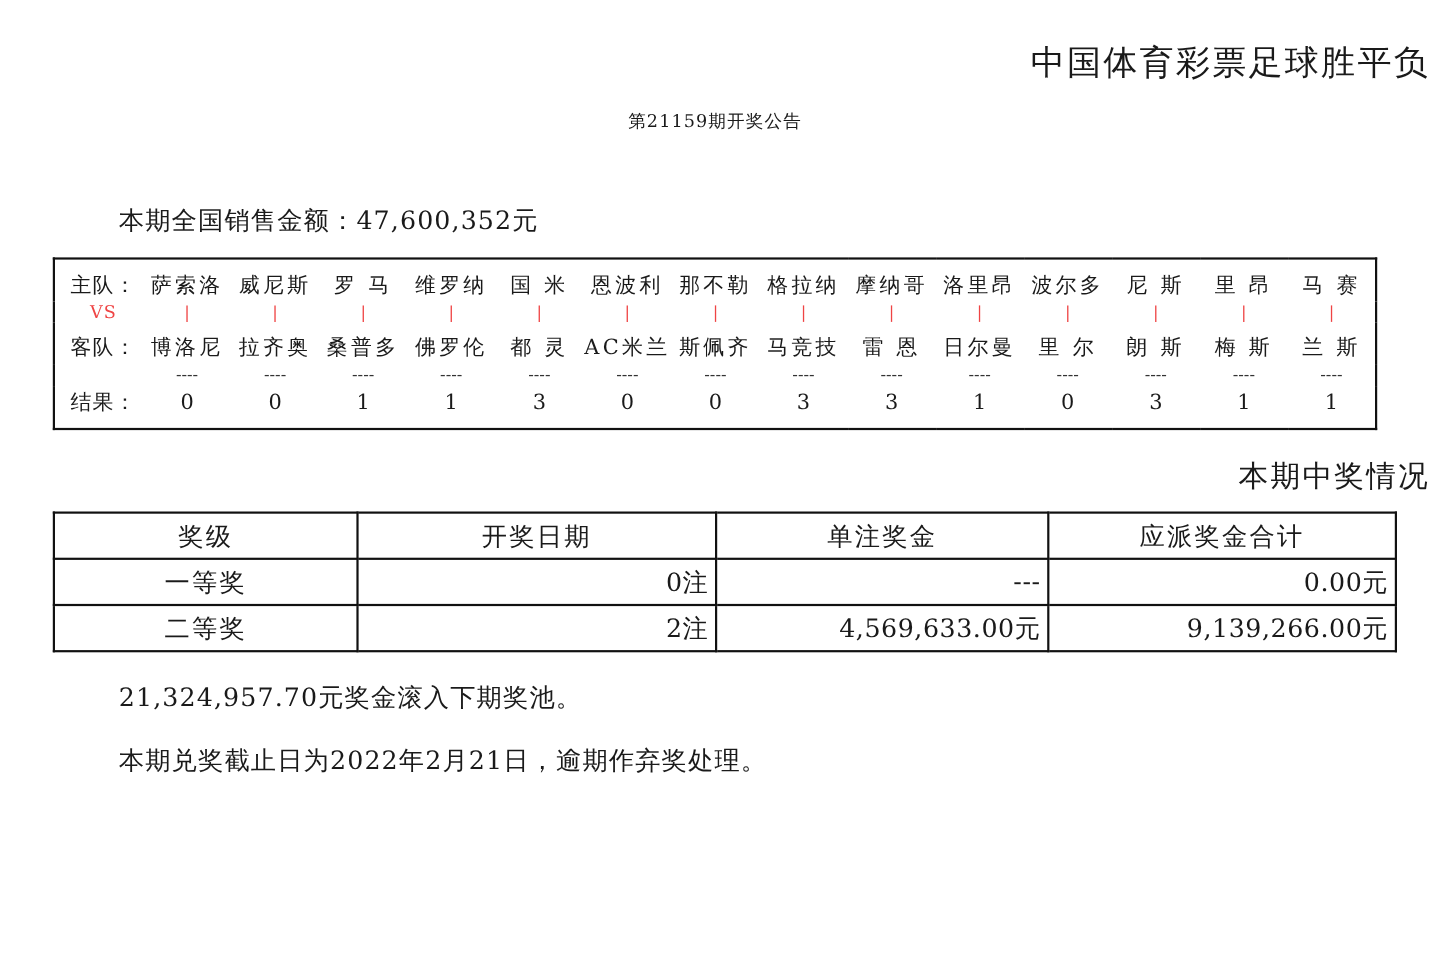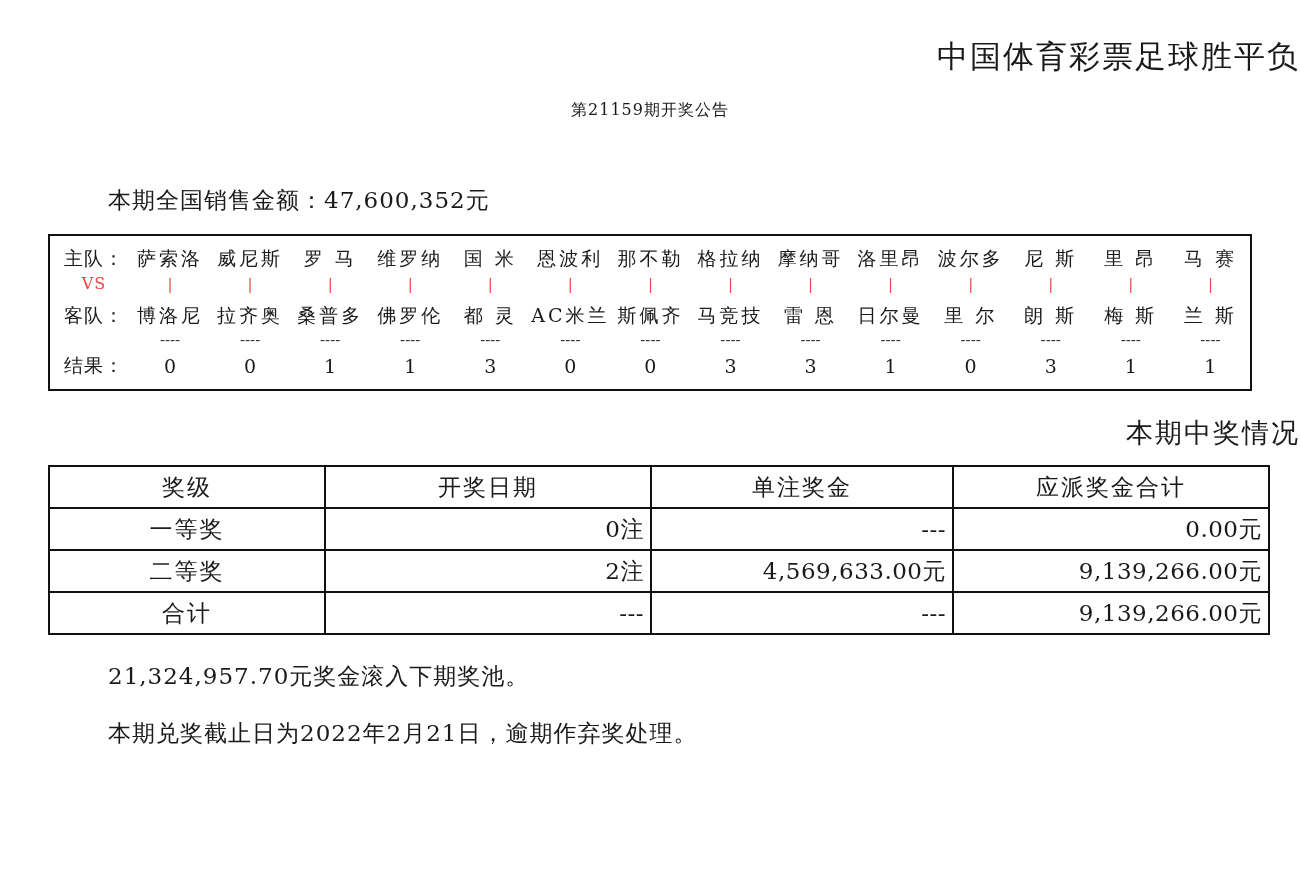--- a/index.html
+++ b/index.html
@@ -244,26 +244,20 @@
         <td class="num">0注</td>
         <td class="num">---</td>
         <td class="num">0.00元</td>
       </tr>
       <tr>
         <td class="c-level">二等奖</td>
         <td class="num">2注</td>
         <td class="num">4,569,633.00元</td>
         <td class="num">9,139,266.00元</td>
       </tr>
-      <tr>
-        <td class="c-level">合计</td>
-        <td class="num">---</td>
-        <td class="num">---</td>
-        <td class="num">9,139,266.00元</td>
-      </tr>
     </tbody>
       </table>
   </div>
 
   <div class="footnote">21,324,957.70元奖金滚入下期奖池。</div>
   <div class="footnote">本期兑奖截止日为2022年2月21日，逾期作弃奖处理。</div>
 
 </div>
 
 </body></html>

